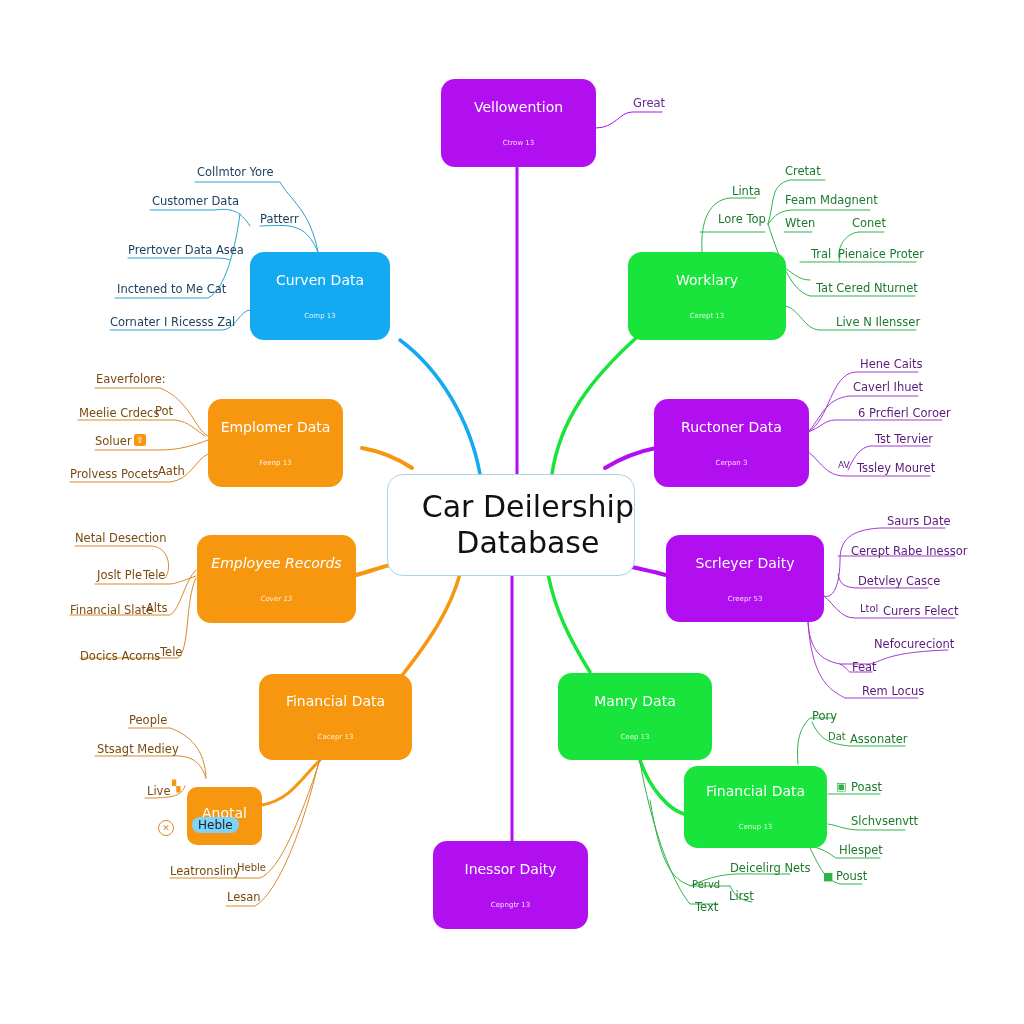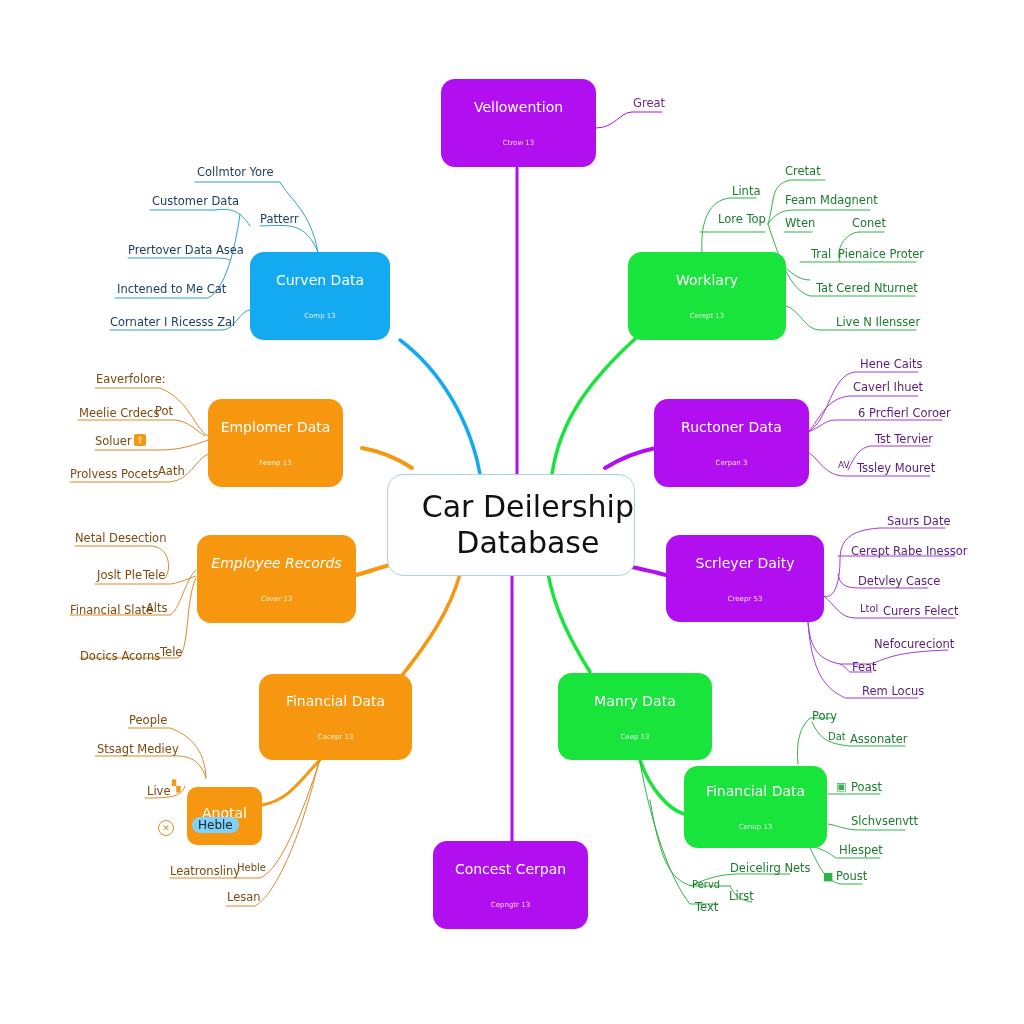--- a/index.html
+++ b/index.html
@@ -235,15 +235,15 @@
 <div class="lbl" style="left:828px;top:731px;color:#1c7a2e;font-size:10px;">Dat</div>
 <div class="lbl" style="left:850px;top:732px;color:#1c7a2e;">Assonater</div>
 <span style="position:absolute;left:836px;top:780px;color:#2fb348;font-size:11px;">▣</span>
 <div class="lbl" style="left:851px;top:780px;color:#1c7a2e;">Poast</div>
 <div class="lbl" style="left:851px;top:814px;color:#1c7a2e;">Slchvsenvtt</div>
 <div class="lbl" style="left:839px;top:843px;color:#1c7a2e;">Hlespet</div>
 <span style="position:absolute;left:823px;top:870px;color:#2fb348;font-size:11px;">■</span>
 <div class="lbl" style="left:836px;top:869px;color:#1c7a2e;">Poust</div>
 
 <div class="node purple" style="left:433px;top:841px;width:155px;height:88px;">
-  <div class="title">Concest Cerpan</div>
+  <div class="title">Inessor Daity</div>
   <div class="sub">Cepngtr 13</div>
 </div>
 
 </body></html>

